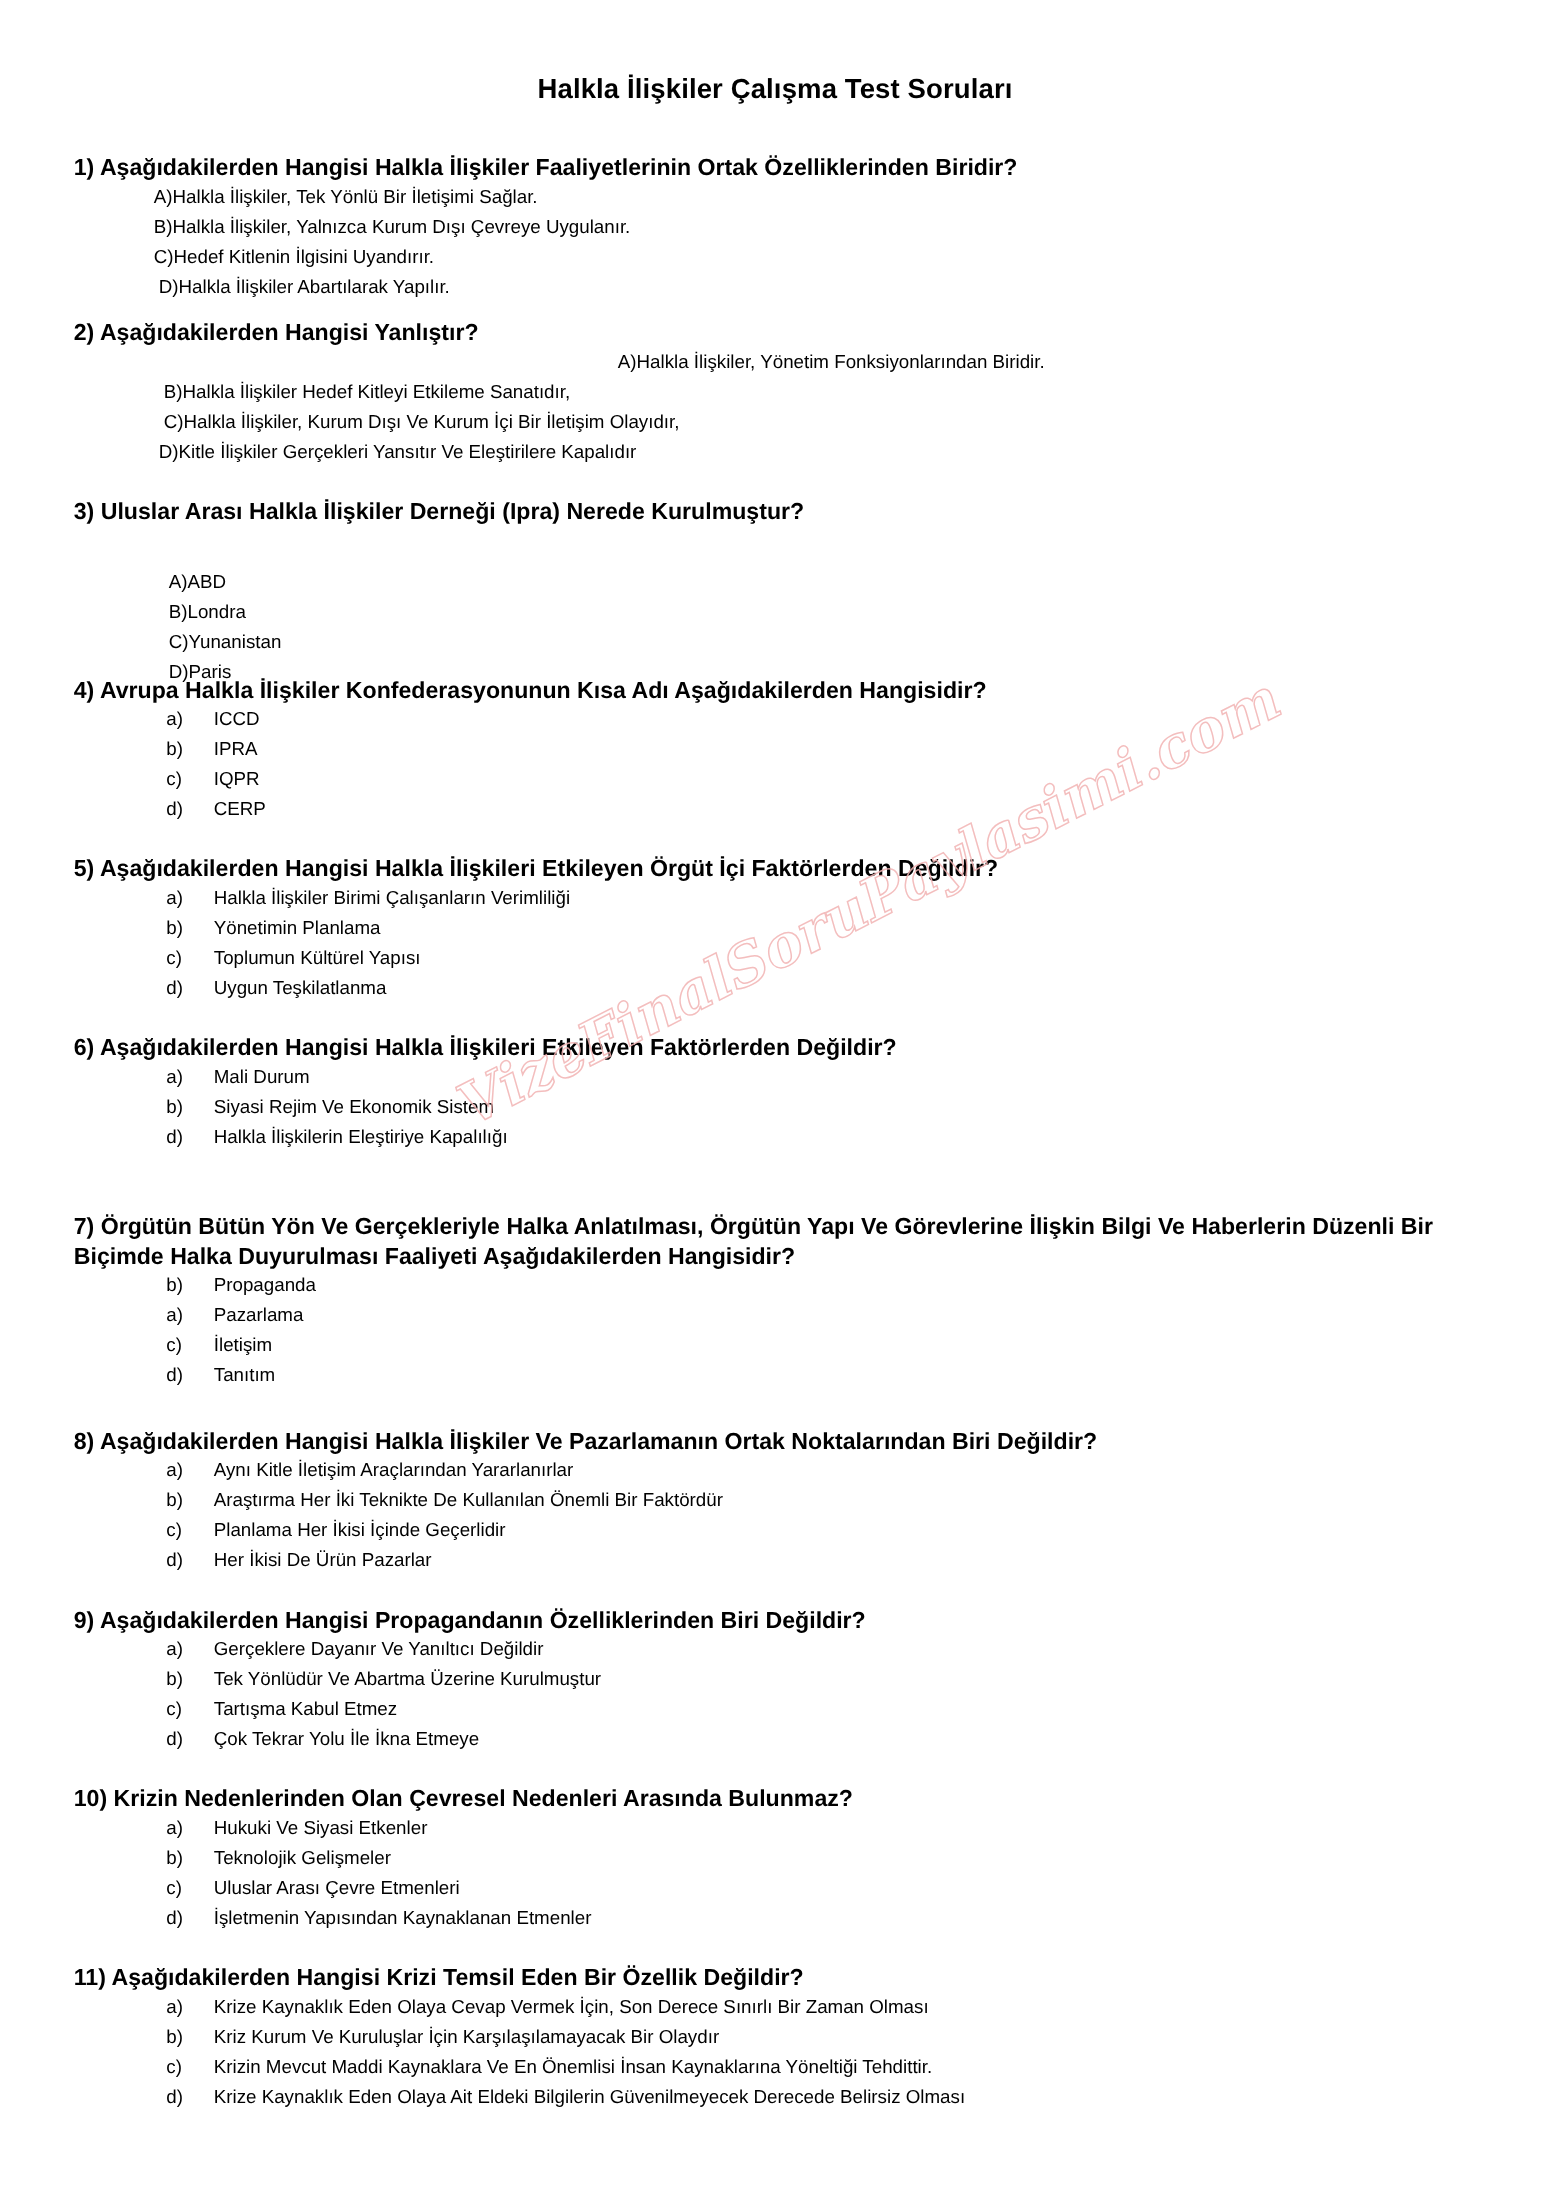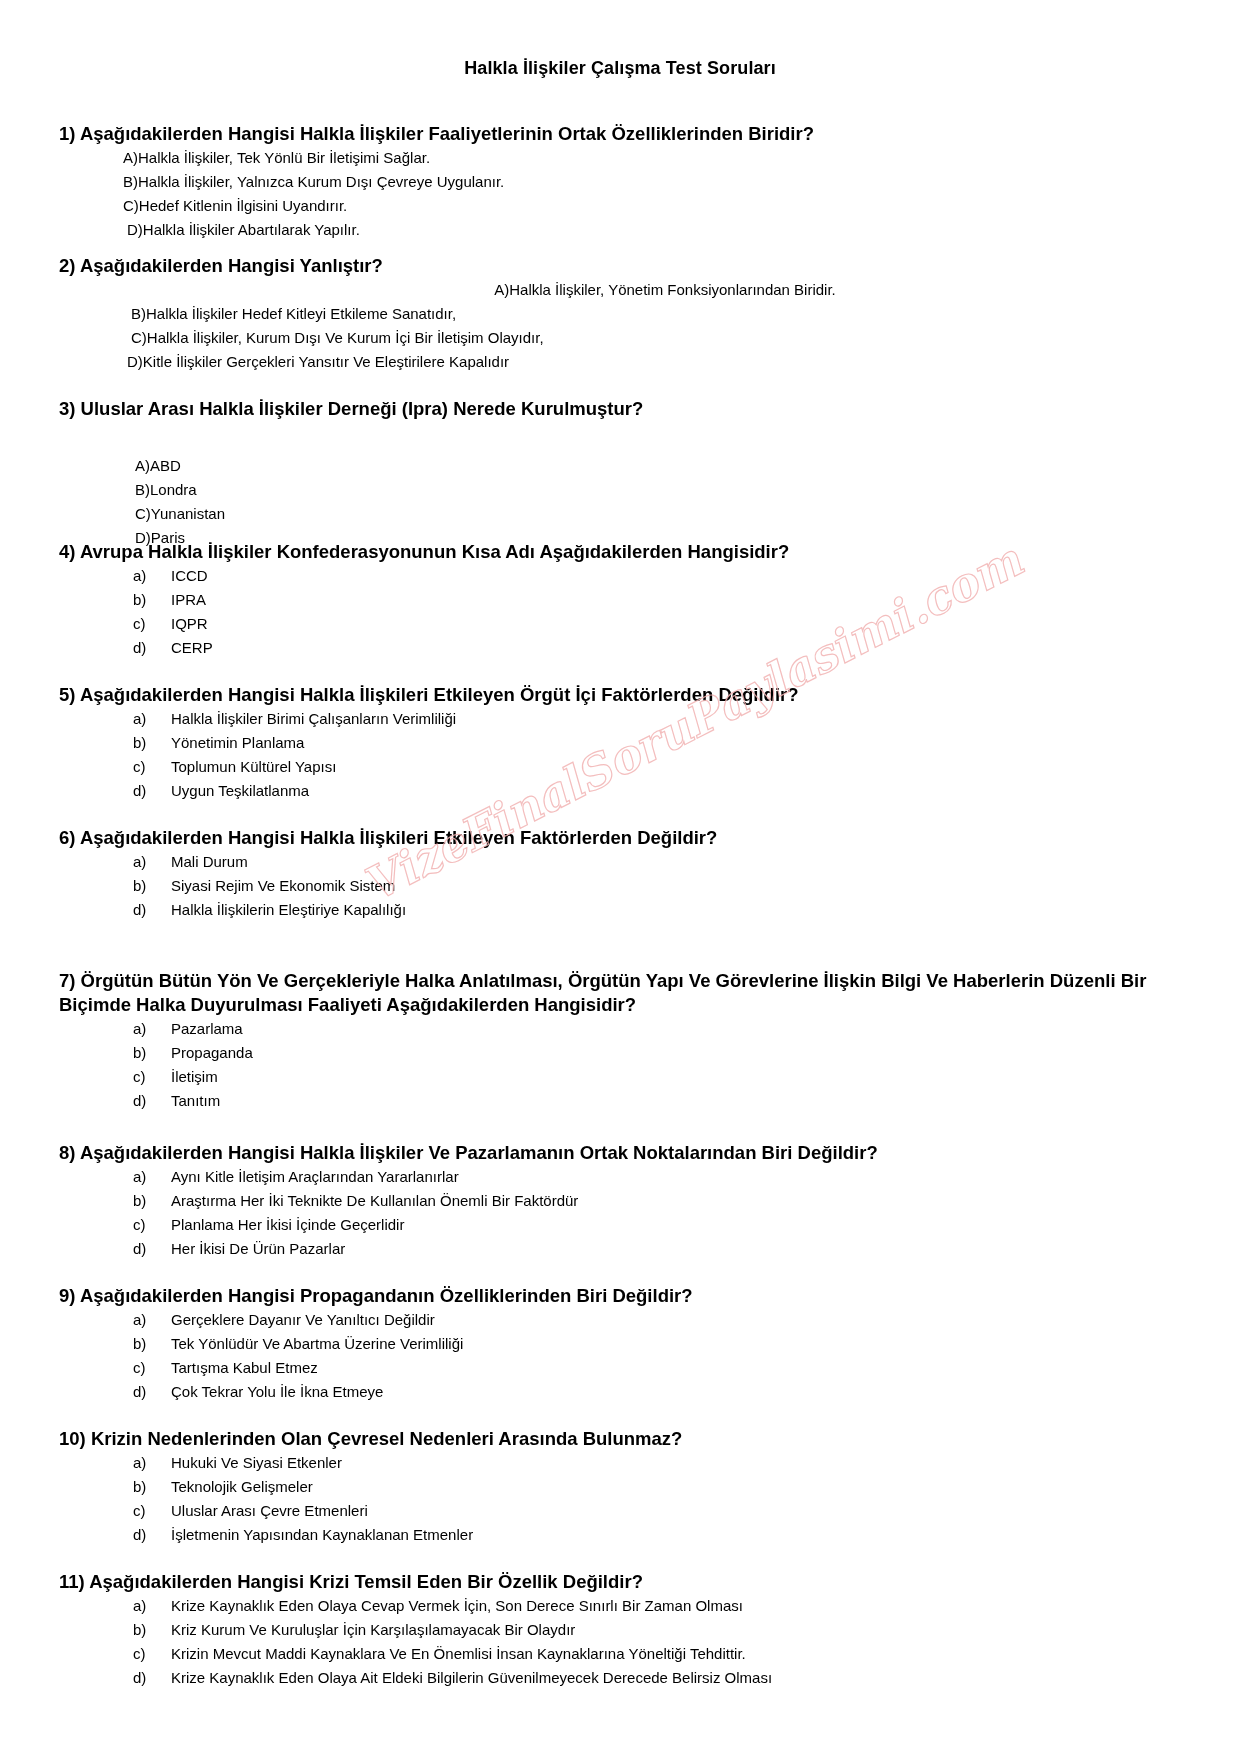--- a/index.html
+++ b/index.html
@@ -2,21 +2,21 @@
 <html><head>
 <meta charset="utf-8">
 <style>
   html, body { margin: 0; padding: 0; background: #ffffff; }
   body {
     width: 1240px; height: 1754px; position: relative; overflow: hidden;
     font-family: "Liberation Sans", sans-serif; color: #000;
   }
   .title {
     position: absolute; top: 58px; left: 0; width: 1240px; text-align: center;
-    font-weight: bold; font-size: 18px; letter-spacing: 0.1px;
+    font-weight: bold; font-size: 22px; letter-spacing: 0.1px;
   }
   .q { position: absolute; left: 59px; width: 1140px; }
   .q-text { font-weight: bold; font-size: 18.5px; line-height: 24px; }
   .opt { font-size: 15px; line-height: 24px; white-space: nowrap; }
   .opt .lbl { display: inline-block; }
   .opts-upper .opt { padding-left: 64px; }
   .opts-lower .opt { padding-left: 74px; }
   .opts-lower .lbl { width: 38px; }
   .watermark {
     position: absolute; left: 370px; top: 860px;
@@ -82,40 +82,40 @@
       <div class="q-text">6)  Aşağıdakilerden Hangisi Halkla İlişkileri Etkileyen Faktörlerden Değildir?</div>
       <div class="opts-lower">
         <div class="opt"><span class="lbl">a)</span><span>Mali Durum</span></div>
         <div class="opt"><span class="lbl">b)</span><span>Siyasi Rejim Ve Ekonomik Sistem</span></div>
         <div class="opt"><span class="lbl">d)</span><span>Halkla İlişkilerin Eleştiriye Kapalılığı</span></div>
       </div>
     </div>
     <div class="q" style="top: 969px;">
       <div class="q-text">7)  Örgütün Bütün Yön Ve Gerçekleriyle Halka Anlatılması, Örgütün Yapı Ve Görevlerine İlişkin Bilgi Ve Haberlerin Düzenli Bir Biçimde Halka Duyurulması Faaliyeti Aşağıdakilerden Hangisidir?</div>
       <div class="opts-lower">
+        <div class="opt"><span class="lbl">b)</span><span>Propaganda</span></div>
         <div class="opt"><span class="lbl">a)</span><span>Pazarlama</span></div>
-        <div class="opt"><span class="lbl">b)</span><span>Propaganda</span></div>
         <div class="opt"><span class="lbl">c)</span><span>İletişim</span></div>
         <div class="opt"><span class="lbl">d)</span><span>Tanıtım</span></div>
       </div>
     </div>
     <div class="q" style="top: 1141px;">
       <div class="q-text">8)  Aşağıdakilerden Hangisi Halkla İlişkiler Ve Pazarlamanın Ortak Noktalarından Biri Değildir?</div>
       <div class="opts-lower">
         <div class="opt"><span class="lbl">a)</span><span>Aynı Kitle İletişim Araçlarından Yararlanırlar</span></div>
         <div class="opt"><span class="lbl">b)</span><span>Araştırma Her İki Teknikte De Kullanılan Önemli Bir Faktördür</span></div>
         <div class="opt"><span class="lbl">c)</span><span>Planlama Her İkisi İçinde Geçerlidir</span></div>
         <div class="opt"><span class="lbl">d)</span><span>Her İkisi De Ürün Pazarlar</span></div>
       </div>
     </div>
     <div class="q" style="top: 1284px;">
       <div class="q-text">9)  Aşağıdakilerden Hangisi Propagandanın Özelliklerinden Biri Değildir?</div>
       <div class="opts-lower">
         <div class="opt"><span class="lbl">a)</span><span>Gerçeklere Dayanır Ve Yanıltıcı Değildir</span></div>
-        <div class="opt"><span class="lbl">b)</span><span>Tek Yönlüdür Ve Abartma Üzerine Verimliliği</span></div>
+        <div class="opt"><span class="lbl">b)</span><span>Tek Yönlüdür Ve Abartma Üzerine Kurulmuştur</span></div>
         <div class="opt"><span class="lbl">c)</span><span>Tartışma Kabul Etmez</span></div>
         <div class="opt"><span class="lbl">d)</span><span>Çok Tekrar Yolu İle İkna Etmeye</span></div>
       </div>
     </div>
     <div class="q" style="top: 1427px;">
       <div class="q-text">10)  Krizin Nedenlerinden Olan Çevresel Nedenleri Arasında Bulunmaz?</div>
       <div class="opts-lower">
         <div class="opt"><span class="lbl">a)</span><span>Hukuki Ve Siyasi Etkenler</span></div>
         <div class="opt"><span class="lbl">b)</span><span>Teknolojik Gelişmeler</span></div>
         <div class="opt"><span class="lbl">c)</span><span>Uluslar Arası Çevre Etmenleri</span></div>

